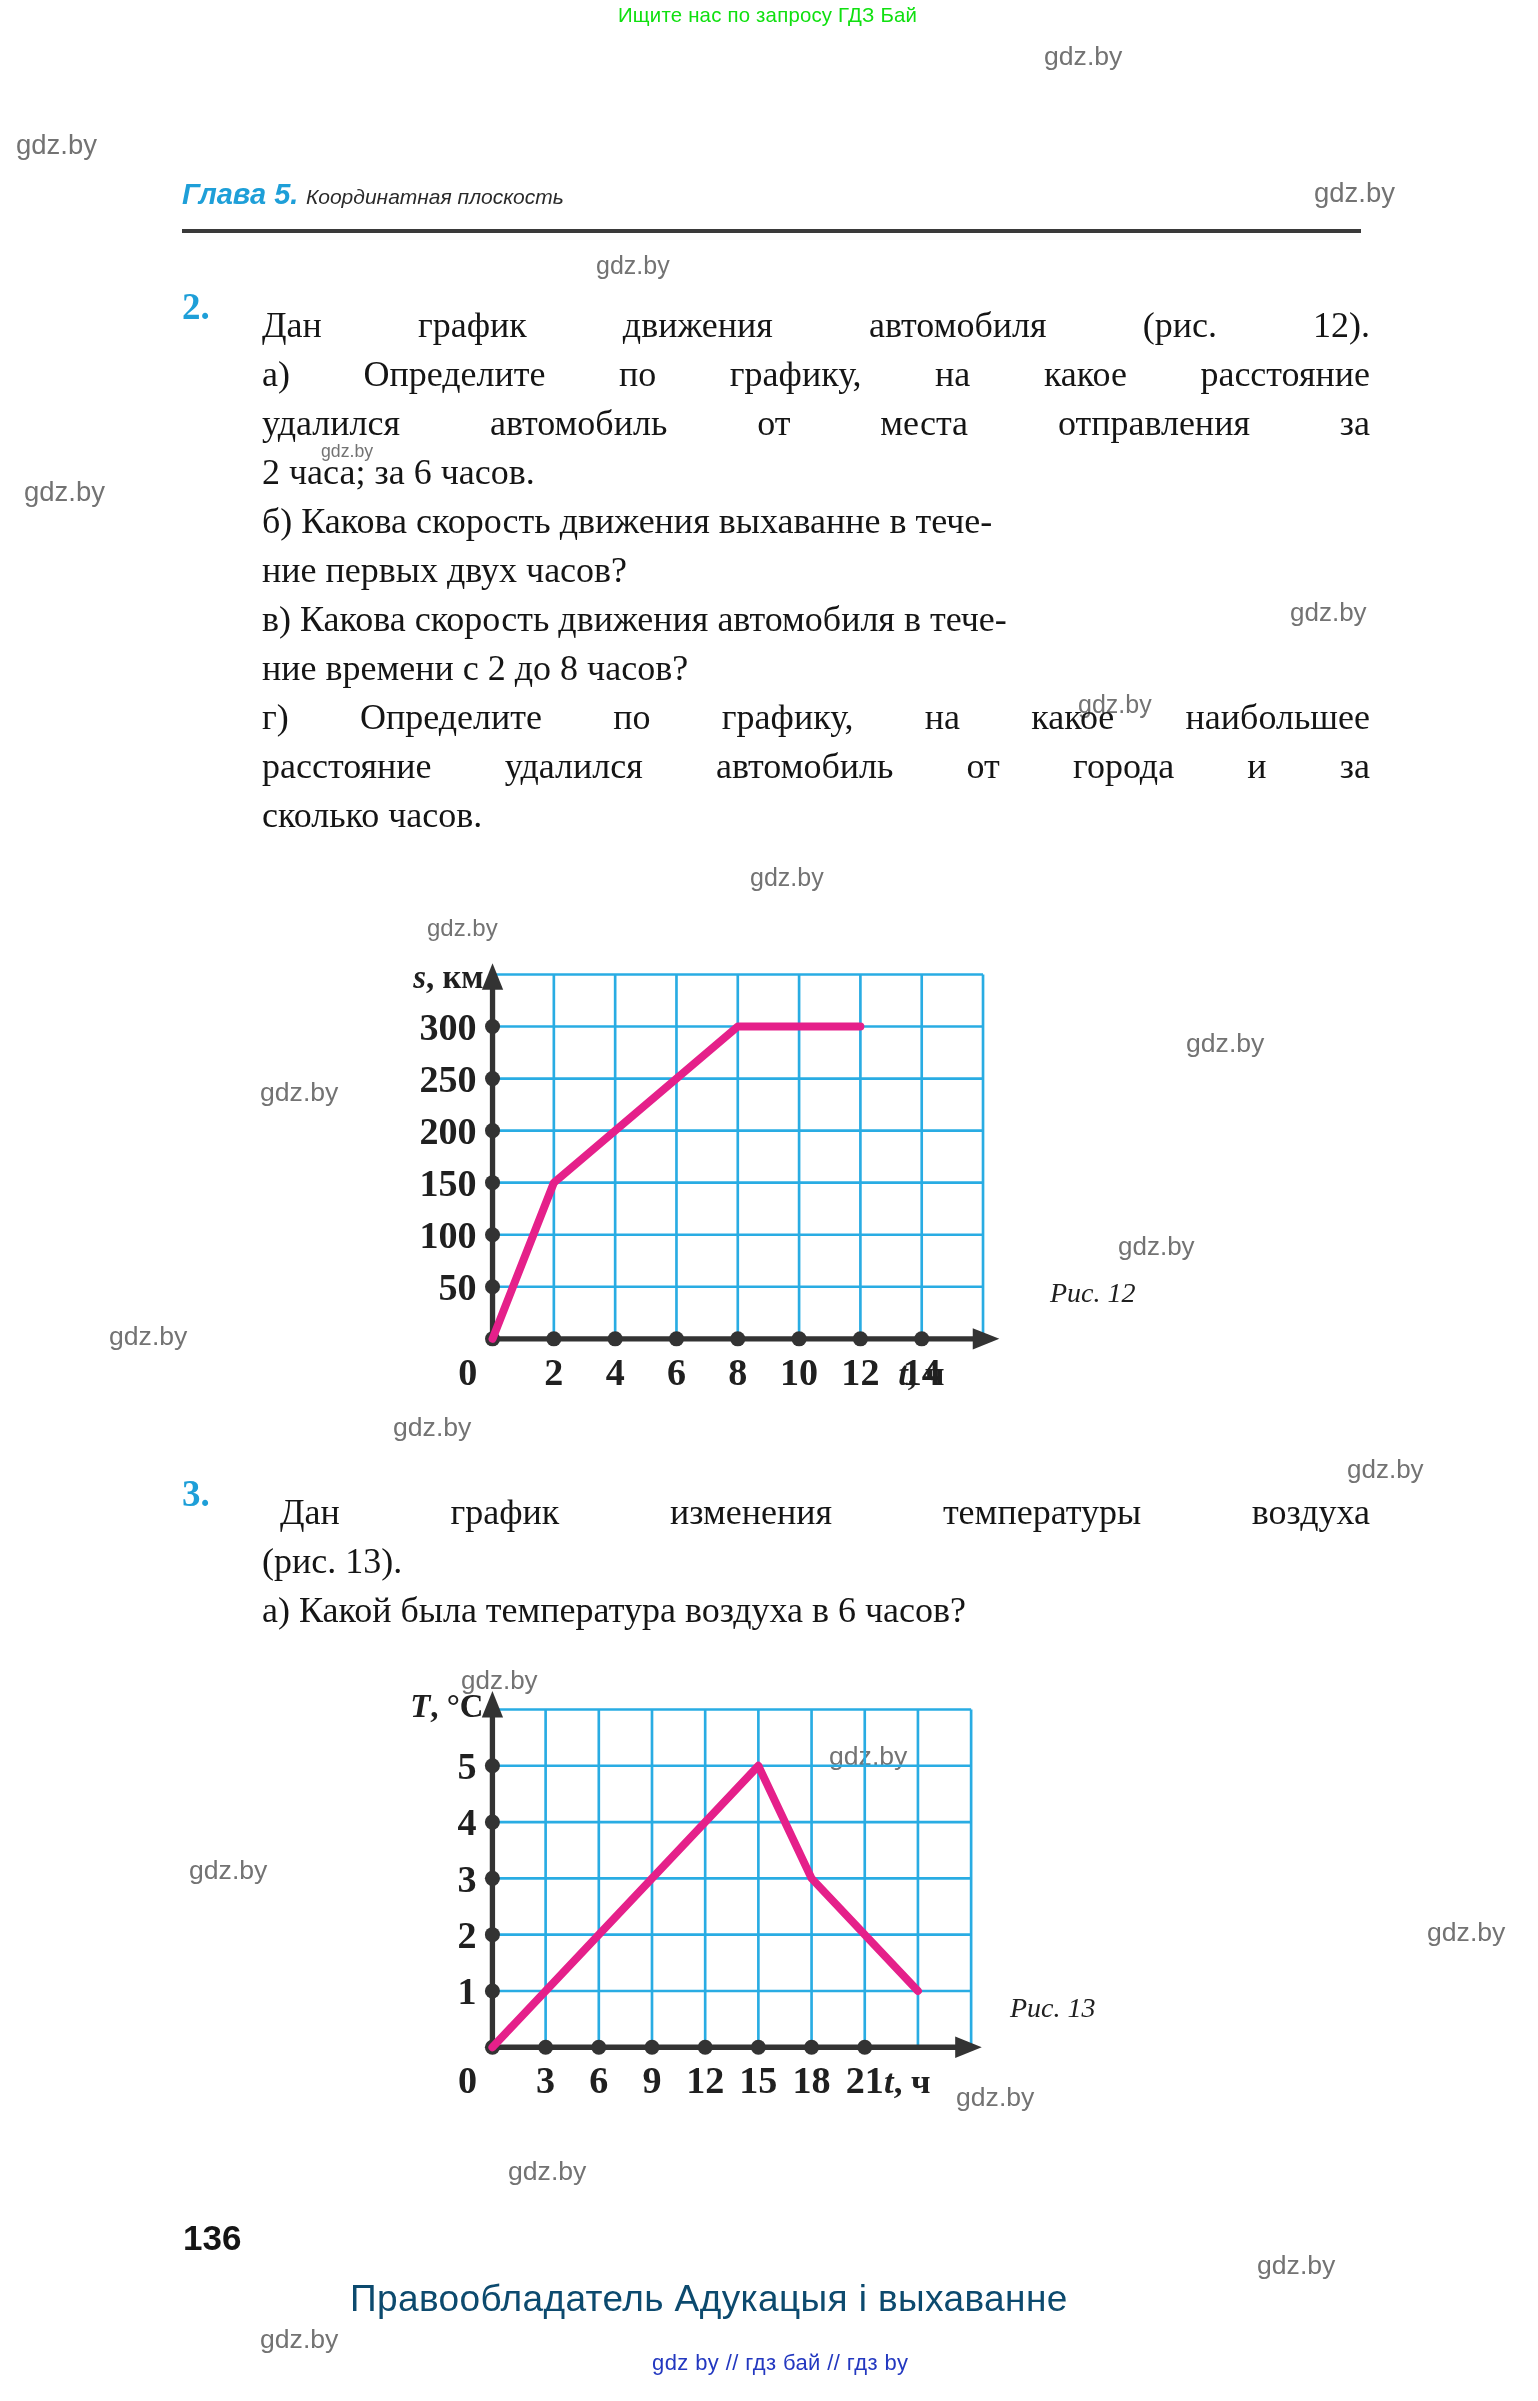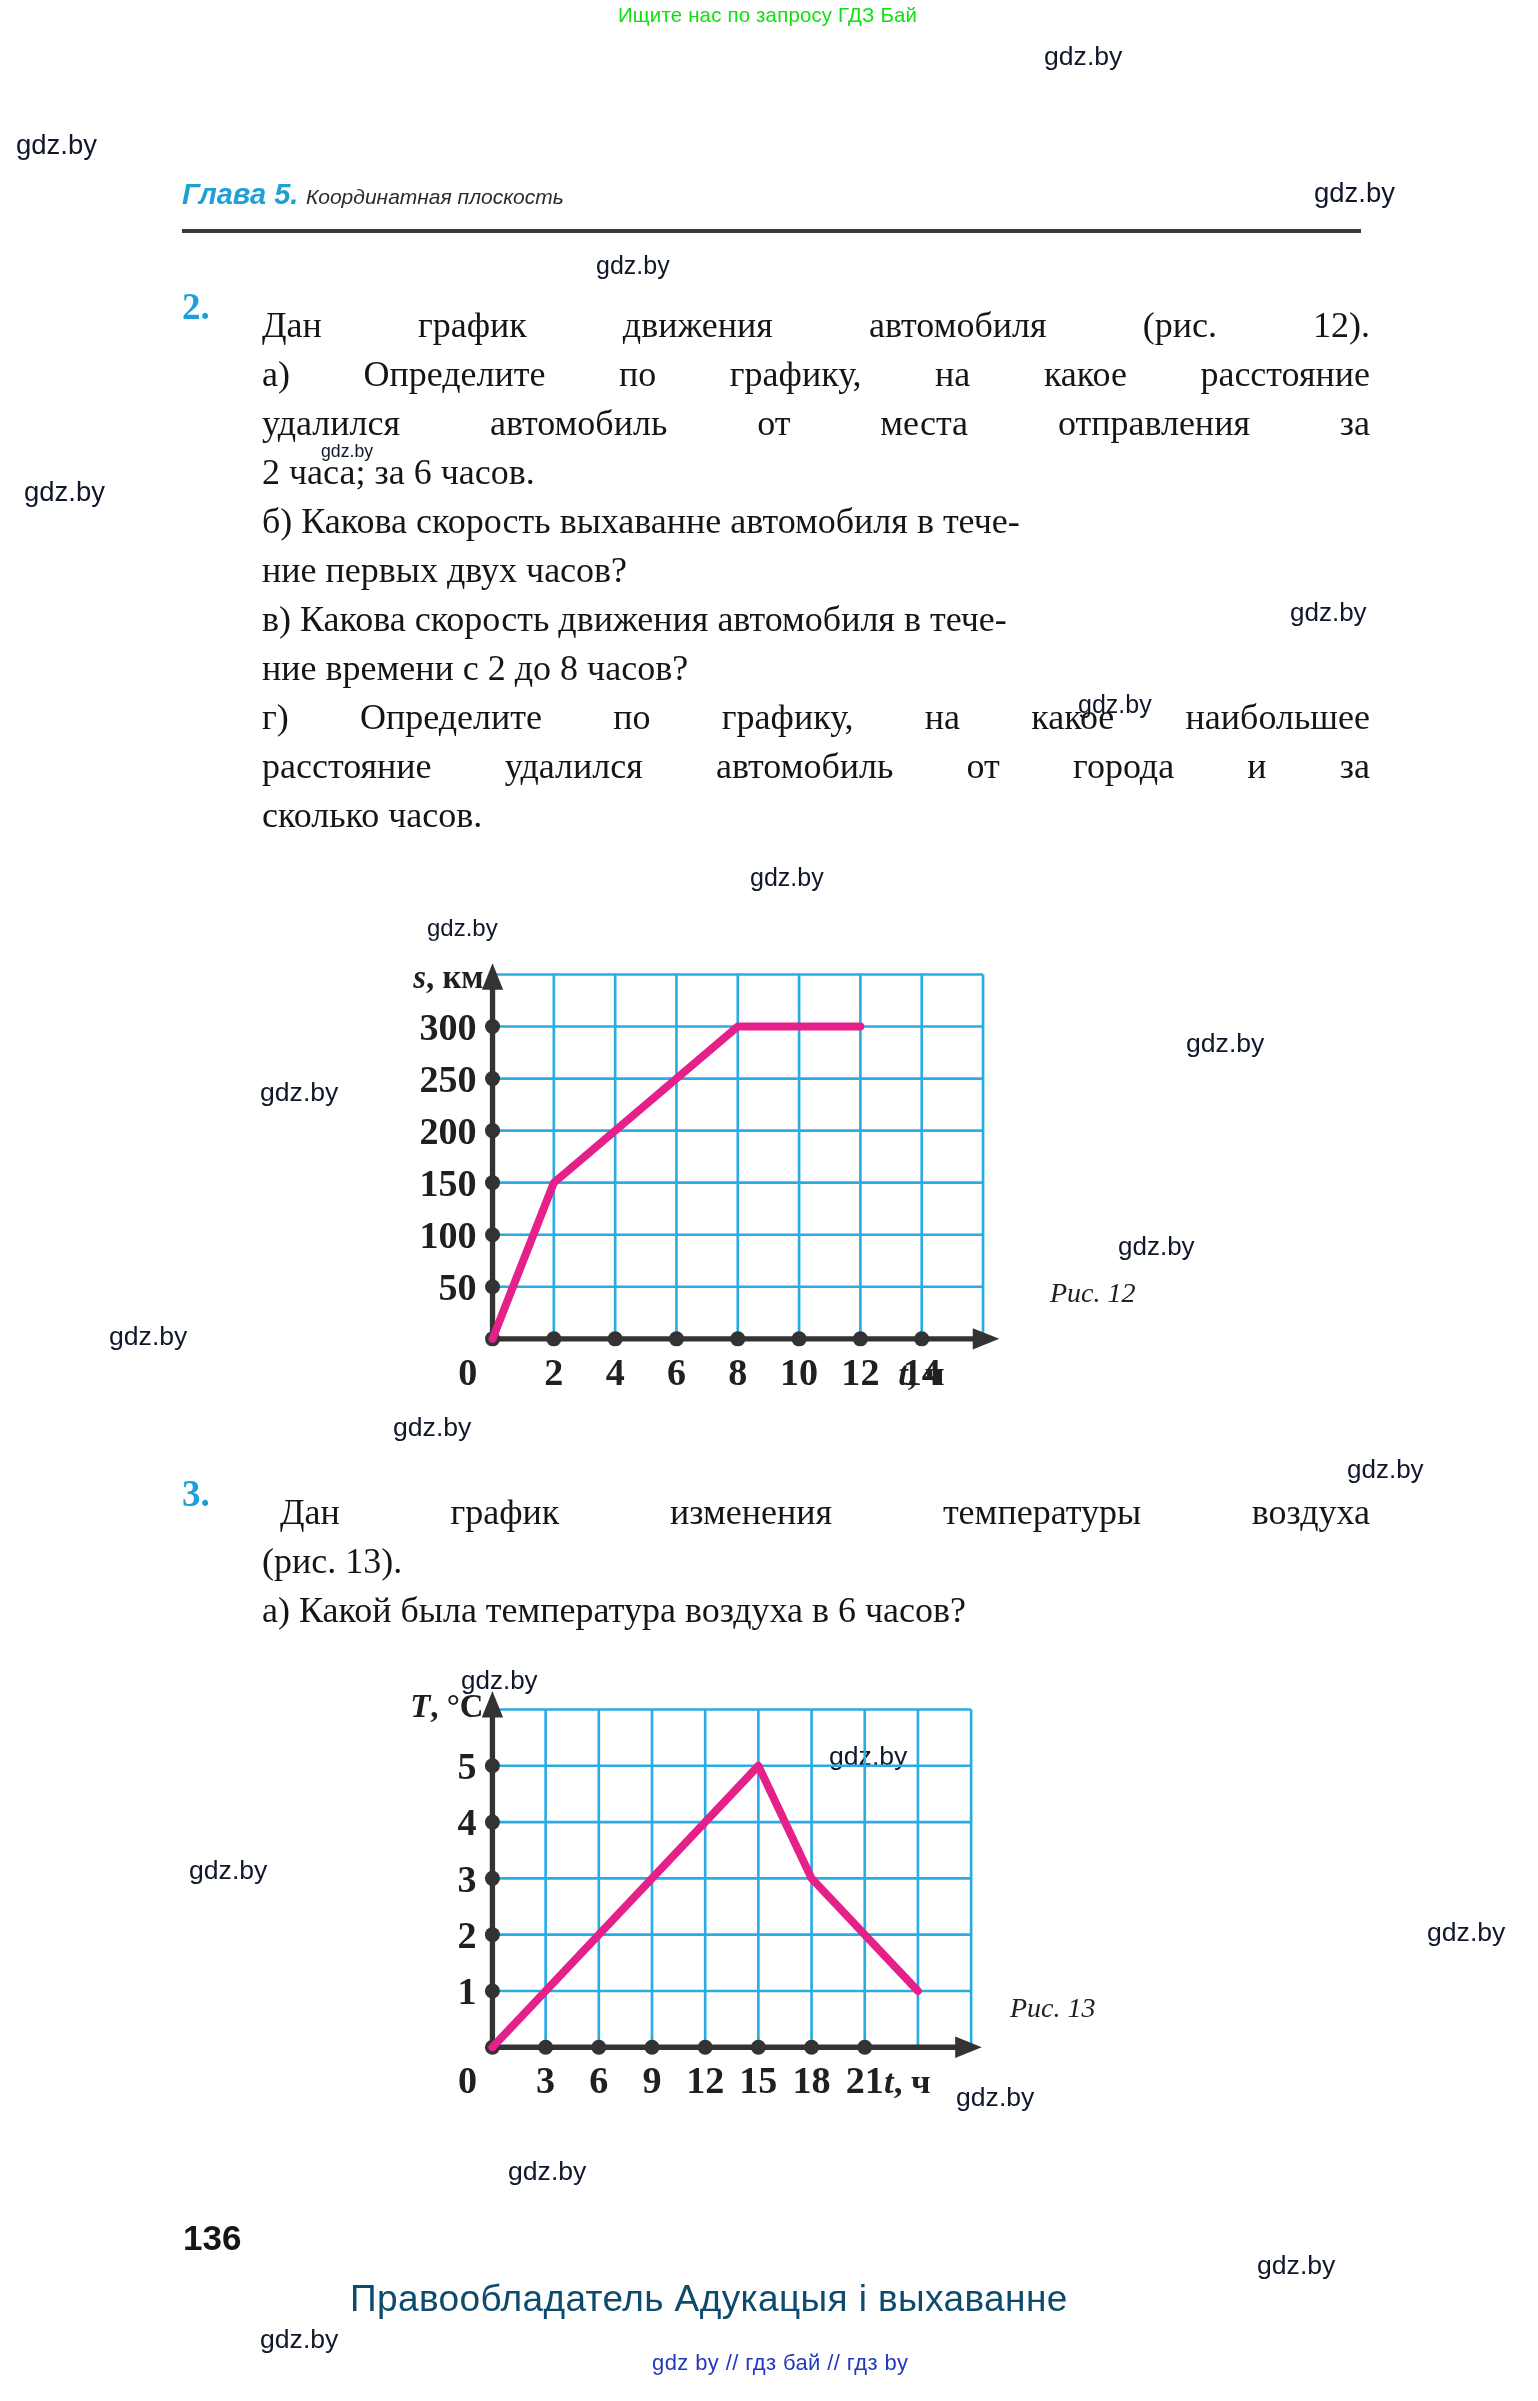--- a/index.html
+++ b/index.html
@@ -13,21 +13,21 @@
     height: 2401px;
     background: #ffffff;
     overflow: hidden;
     font-family: "Liberation Serif", serif;
   }
 
   
   .wm {
     position: absolute;
     font-family: "Liberation Sans", sans-serif;
-    color: #0f172a;
+    color: #737373;
     white-space: nowrap;
     pointer-events: none;
     user-select: none;
   }
   .wm-green {
     position: absolute;
     font-family: "Liberation Sans", sans-serif;
     color: #10e010;
     white-space: nowrap;
     font-size: 20.4px;
@@ -177,21 +177,21 @@
   </div>
   <div id="header-rule"></div>
 
   <div class="problem" style="left:182px; top:285px; width:1188px;">
     <div class="prob-num">2.</div>
     <div class="prob-body">
       <div class="ptext just-full" style="white-space:nowrap;">Дан график движения автомобиля (рис. 12).</div>
       <div class="ptext just-full" style="white-space:nowrap;">а) Определите по графику, на какое расстояние</div>
       <div class="ptext just-full" style="white-space:nowrap;">удалился автомобиль от места отправления за</div>
       <div class="ptext" style="white-space:nowrap;">2 часа; за 6 часов.</div>
-      <div class="ptext" style="white-space:nowrap;">б) Какова скорость выхаванне автомобиля в тече-</div>
+      <div class="ptext" style="white-space:nowrap;">б) Какова скорость движения выхаванне в тече-</div>
       <div class="ptext" style="white-space:nowrap;">ние первых двух часов?</div>
       <div class="ptext" style="white-space:nowrap;">в) Какова скорость движения автомобиля в тече-</div>
       <div class="ptext" style="white-space:nowrap;">ние времени с 2 до 8 часов?</div>
       <div class="ptext just-full" style="white-space:nowrap;">г) Определите по графику, на какое наибольшее</div>
       <div class="ptext just-full" style="white-space:nowrap;">расстояние удалился автомобиль от города и за</div>
       <div class="ptext" style="white-space:nowrap;">сколько часов.</div>
     </div>
   </div>
 
   <div class="figure" style="left:363px; top:949px;">

